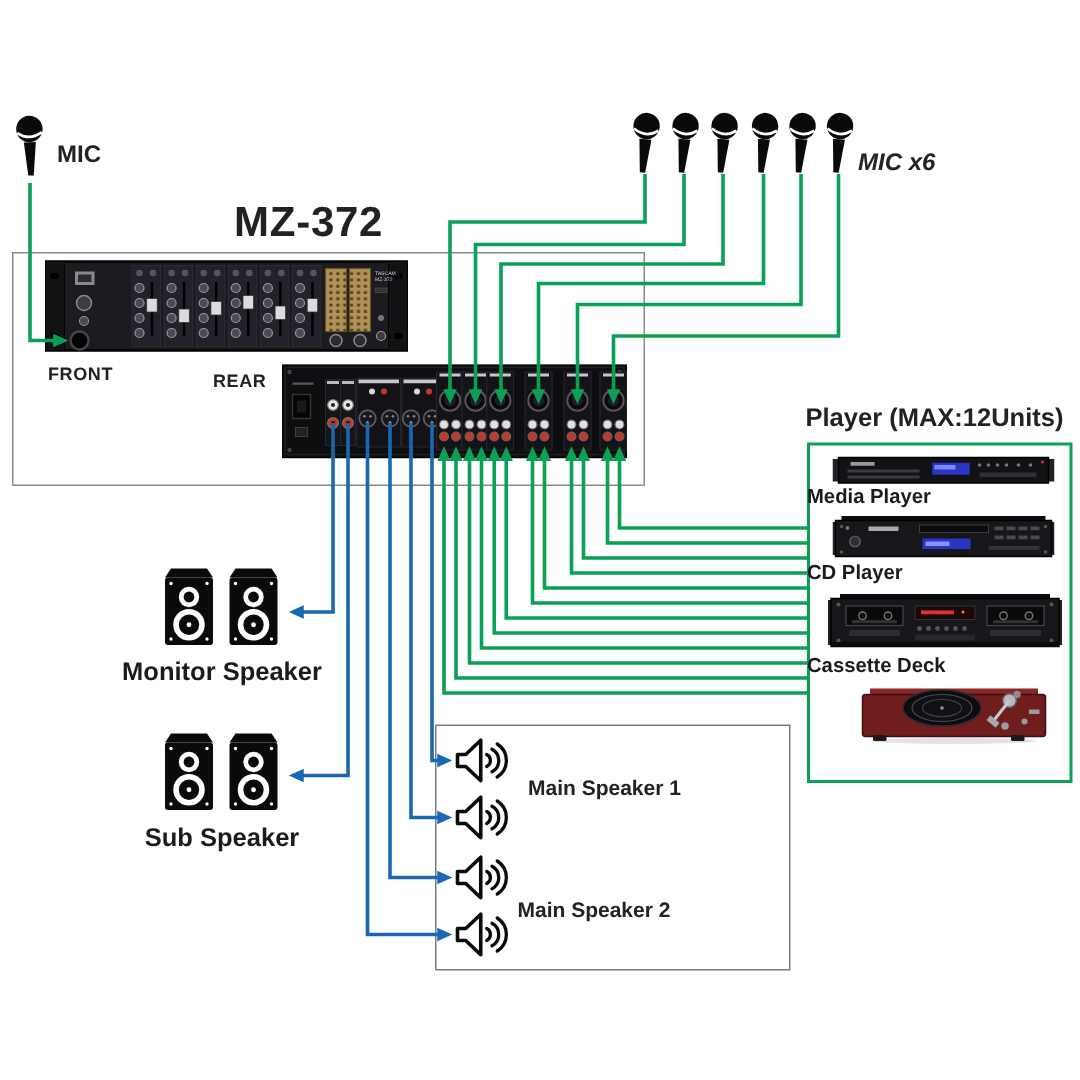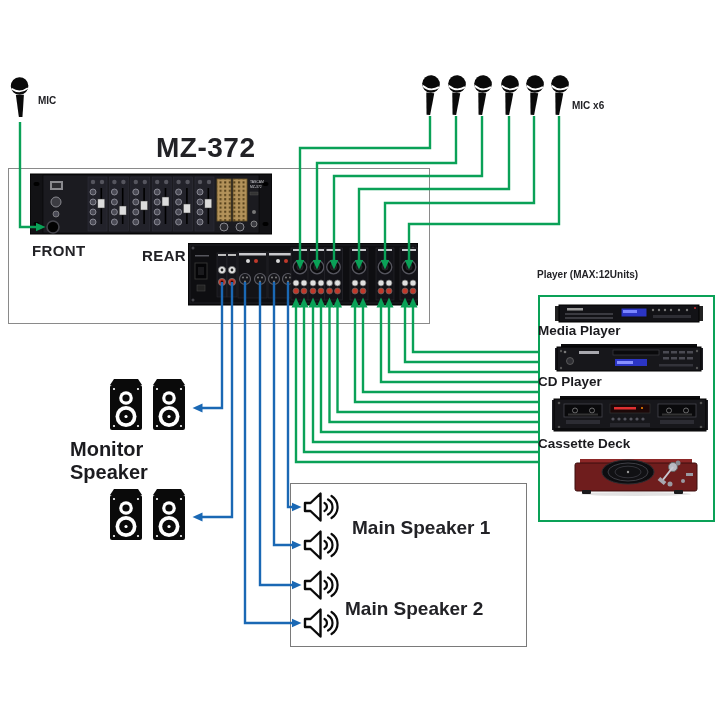--- a/index.html
+++ b/index.html
@@ -1,26 +1,26 @@
 <!DOCTYPE html>
 <html><head>
 <meta charset="utf-8">
 <style>
   html,body{margin:0;padding:0;background:#fff;}
   .canvas{position:relative;width:720px;height:720px;background:#ffffff;overflow:hidden;
           font-family:"Liberation Sans",sans-serif;color:#1b1b1f;}
   .abs{position:absolute;}
   .lbl{position:absolute;font-weight:700;color:#222226;white-space:nowrap;}
   .title{font-size:28px;letter-spacing:.5px;}
-  .small{font-size:15px;letter-spacing:.4px;}
-  .mid{font-size:10px;}
-  .pbox-title{font-size:10px;}
+  .small{font-size:12px;letter-spacing:.4px;}
+  .mid{font-size:16px;}
+  .pbox-title{font-size:17px;}
   .pitem{font-size:13.5px;left:538px;width:173px;text-align:left;position:absolute;font-weight:700;}
-  .spklbl{font-size:20px;left:70px;width:156px;text-align:left;position:absolute;font-weight:700;}
-  .mainlbl{font-size:19px;}
+  .spklbl{font-size:17px;left:70px;width:156px;text-align:center;position:absolute;font-weight:700;}
+  .mainlbl{font-size:14px;}
   .outerbox{border:1.5px solid #8a8a8a;background:transparent;}
   .playerbox{border:2px solid #0aa157;background:#fff;}
   .mainbox{border:1.5px solid #7a7a7a;background:#fff;}
   svg{display:block;}
   #wires{position:absolute;left:0;top:0;z-index:6;pointer-events:none;}
   .dev{z-index:3;}
   .box{z-index:1;}
   .lbl,.pitem,.spklbl{z-index:4;}
   .icon{z-index:3;}
 </style>
@@ -28,28 +28,29 @@
 <body>
 
 <div class="canvas">
 
   <div class="abs box outerbox" style="left:8px;top:168px;width:420px;height:154px;"></div>
   <div class="abs box playerbox" style="left:538px;top:295px;width:173px;height:223px;"></div>
   <div class="abs box mainbox" style="left:290px;top:483px;width:235px;height:162px;"></div>
 
   <div class="lbl title" style="left:156px;top:132px;">MZ-372</div>
   <div class="lbl mid" style="left:38px;top:95px;">MIC</div>
-  <div class="lbl mid" style="left:572px;top:100px;">MIC x6</div>
+  <div class="lbl mid" style="left:572px;top:100px;font-style:italic;">MIC x6</div>
   <div class="lbl small" style="left:32px;top:242px;">FRONT</div>
   <div class="lbl small" style="left:142px;top:247px;text-align:right;">REAR</div>
   <div class="lbl pbox-title" style="left:537px;top:269px;">Player (MAX:12Units)</div>
   <div class="pitem" style="top:323px;">Media Player</div>
   <div class="pitem" style="top:436px;">Cassette Deck</div>
   <div class="pitem" style="top:374px;">CD Player</div>
   <div class="spklbl" style="top:438px;">Monitor Speaker</div>
+  <div class="spklbl" style="top:549px;">Sub Speaker</div>
   <div class="lbl mainlbl" style="left:352px;top:517px;">Main Speaker 1</div>
   <div class="lbl mainlbl" style="left:345px;top:598px;">Main Speaker 2</div>
 
   <svg width="0" height="0" style="position:absolute">
     <defs>
       <symbol id="spk" viewBox="0 0 38 58">
         <polygon points="7,5 31,5 35,11 3,11" fill="#0a0a0a"></polygon>
         <rect x="3" y="11" width="32" height="45" rx="2" fill="#0a0a0a"></rect>
         <circle cx="19" cy="24" r="6.8" fill="#fff"></circle>
           <circle cx="19" cy="24" r="3.6" fill="#0a0a0a"></circle>

